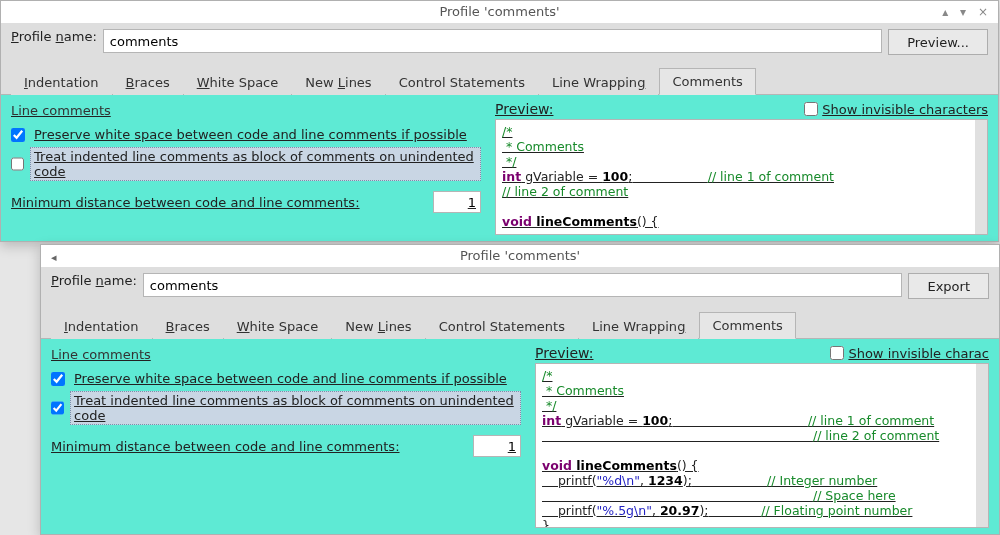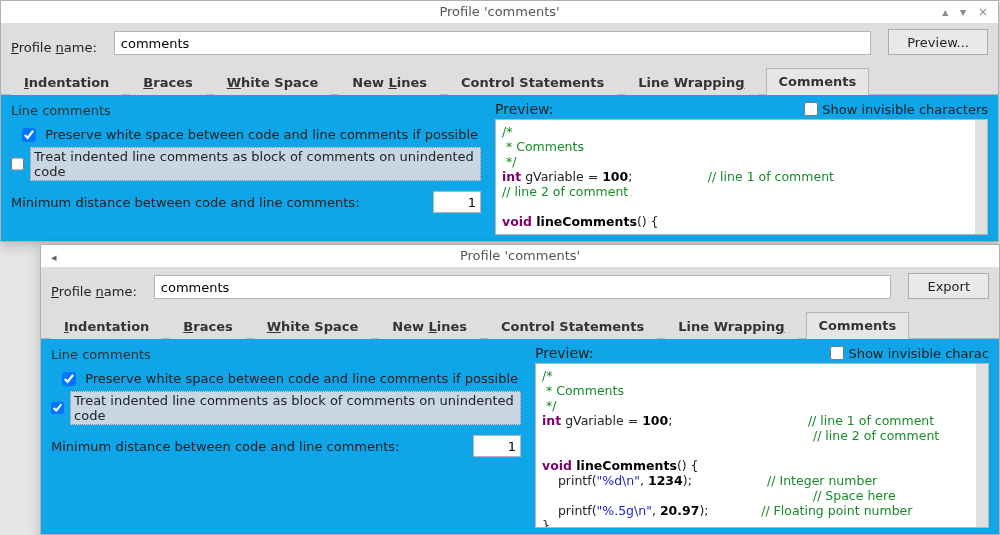--- a/index.html
+++ b/index.html
@@ -7,37 +7,37 @@
   body { width: 1000px; height: 535px; overflow: hidden; background: #e6e6e6; font-size: 13px; color: #222; position: relative; }
   
   .window { position: absolute; background: #dedede; border: 1px solid #b0b0b0; display: flex; flex-direction: column; box-shadow: 0 4px 12px rgba(0,0,0,0.2); }
   .window.w1 { left: 0; top: 0; width: 999px; height: 242px; z-index: 1; }
   .window.w2 { left: 40px; top: 244px; width: 960px; height: 291px; z-index: 2; }
   
   .titlebar { height: 22px; line-height: 22px; text-align: center; font-size: 13px; color: #555; background: #ffffff; position: relative; user-select: none; }
   .titlebar .win-controls { position: absolute; right: 6px; top: 0; color: #888; font-size: 12px; letter-spacing: 4px; }
   .titlebar .arrow { position: absolute; left: 10px; top: 2px; color: #666; font-size: 11px; }
   
-  .row-profile { display: flex; align-items: flex-end; padding: 6px 10px; gap: 17px; }
+  .row-profile { display: flex; align-items: flex-start; padding: 6px 10px; gap: 6px; }
   .row-profile label { font-size: 13px; color: #222; }
   .row-profile .u { text-decoration: underline; }
   .row-profile input[type="text"] { flex: 1; height: 24px; padding: 2px 6px; border: 1px solid #b5b5b5; background: #fff; font-size: 13px; }
   .btn { height: 26px; padding: 0 18px; background: #e9e9e9; border: 1px solid #adadad; font-size: 13px; color: #222; cursor: pointer; }
   
-  .tabs { display: flex; align-items: flex-end; padding: 6px 10px 0 10px; gap: 8px; border-bottom: 1px solid #b5b5b5; margin-bottom: 0; font-weight: bold; }
+  .tabs { display: flex; align-items: flex-end; padding: 6px 10px 0 10px; gap: 1px; border-bottom: 1px solid #b5b5b5; margin-bottom: 0; }
   .tab { padding: 5px 12px; font-size: 13px; color: #333; border: 1px solid transparent; border-bottom: none; cursor: pointer; position: relative; top: 1px; background: #dedede; }
   .tab.active { background: #e6e6e6; border: 1px solid #b5b5b5; border-bottom: 1px solid #e6e6e6; }
   .tab .u { text-decoration: underline; }
   
-  .panel-body { flex: 1; display: flex; background: #0ea5e9; overflow: hidden; }
+  .panel-body { flex: 1; display: flex; background: #5eead4; overflow: hidden; text-decoration: underline; }
   .left-pane { width: 490px; padding: 6px 10px; }
   .right-pane { flex: 1; padding: 6px 10px 6px 4px; display: flex; flex-direction: column; overflow: hidden; }
   
   .group-title { font-size: 13px; color: #333; margin: 2px 0 8px 0; }
-  .chk-row { display: flex; align-items: center; gap: 6px; margin: 4px 0; font-size: 13px; justify-content: flex-end; }
+  .chk-row { display: flex; align-items: center; gap: 6px; margin: 4px 0; font-size: 13px; }
   .chk-row input[type="checkbox"] { width: 14px; height: 14px; margin: 0; cursor: pointer; }
   .chk-row .lab { padding: 1px 3px; }
   .chk-row .lab.highlighted { background: #c9d6e4; border: 1px dotted #7a90ab; }
   
   .min-row { display: flex; align-items: center; margin-top: 10px; font-size: 13px; }
   .min-row .lab { flex: 1; }
   .min-row input { width: 48px; height: 22px; text-align: right; padding: 0 4px; border: 1px solid #b5b5b5; background: #fff; font-size: 13px; }
   
   .preview-head { display: flex; align-items: center; margin-bottom: 2px; }
   .preview-head .plabel { font-size: 14px; color: #222; }

